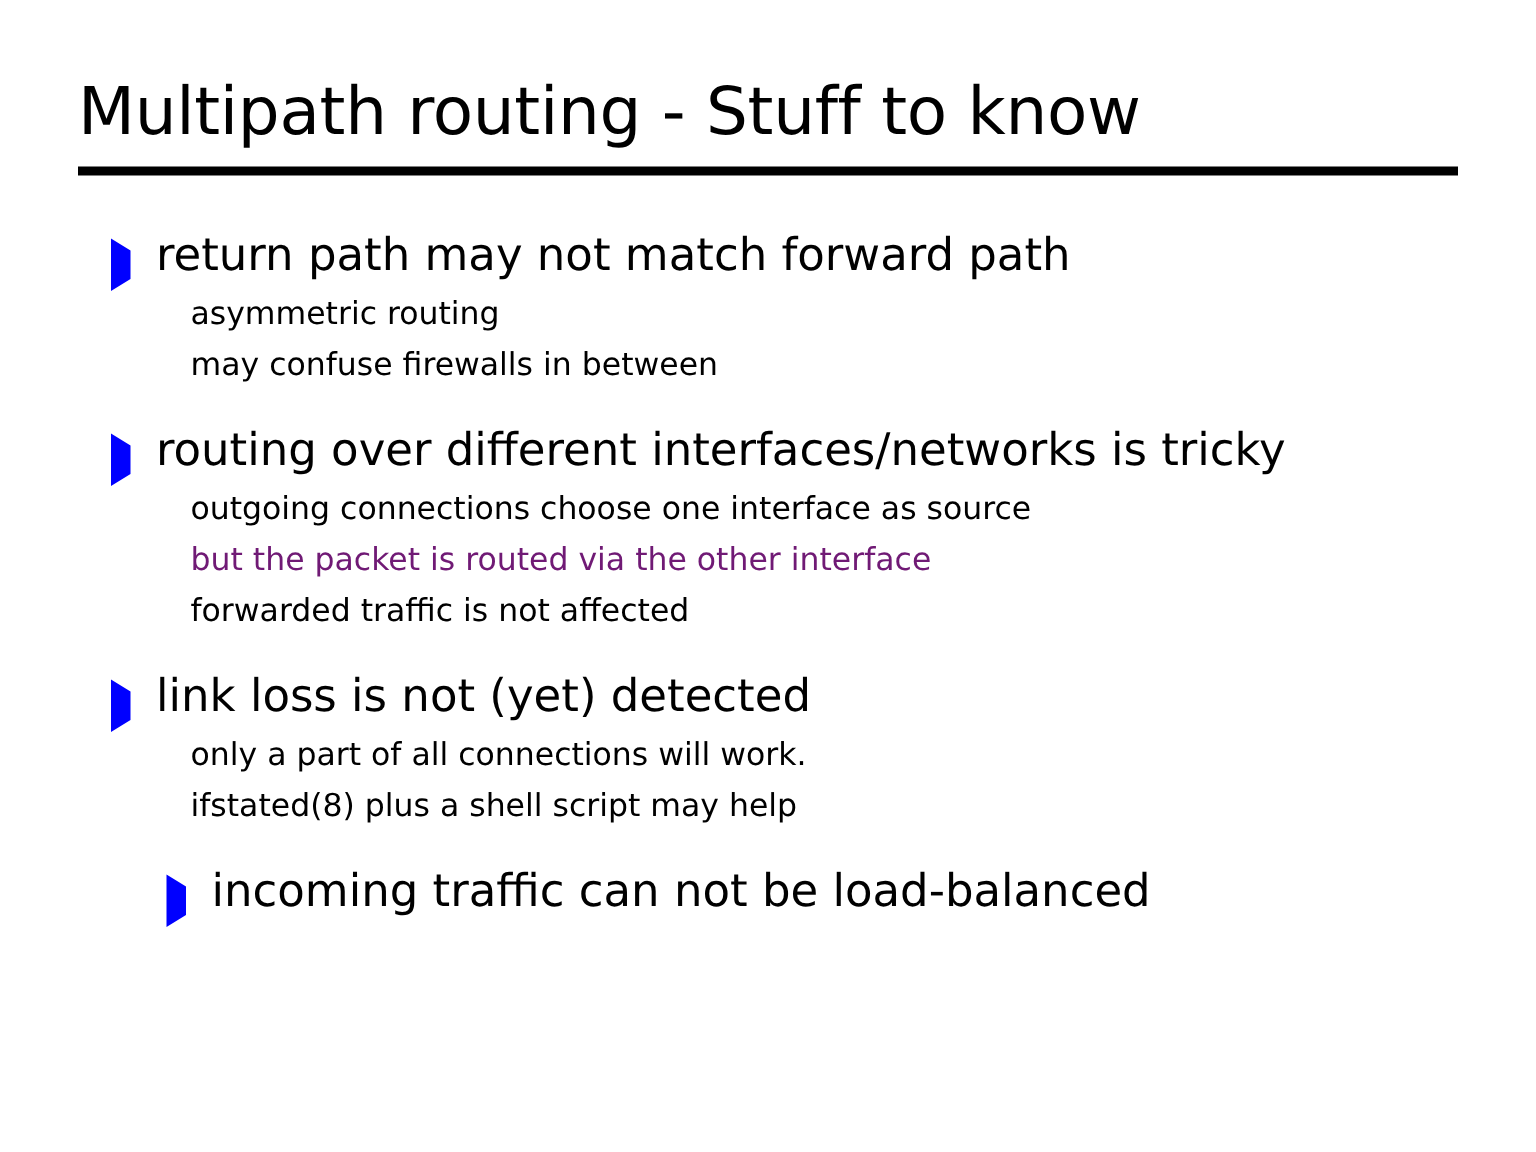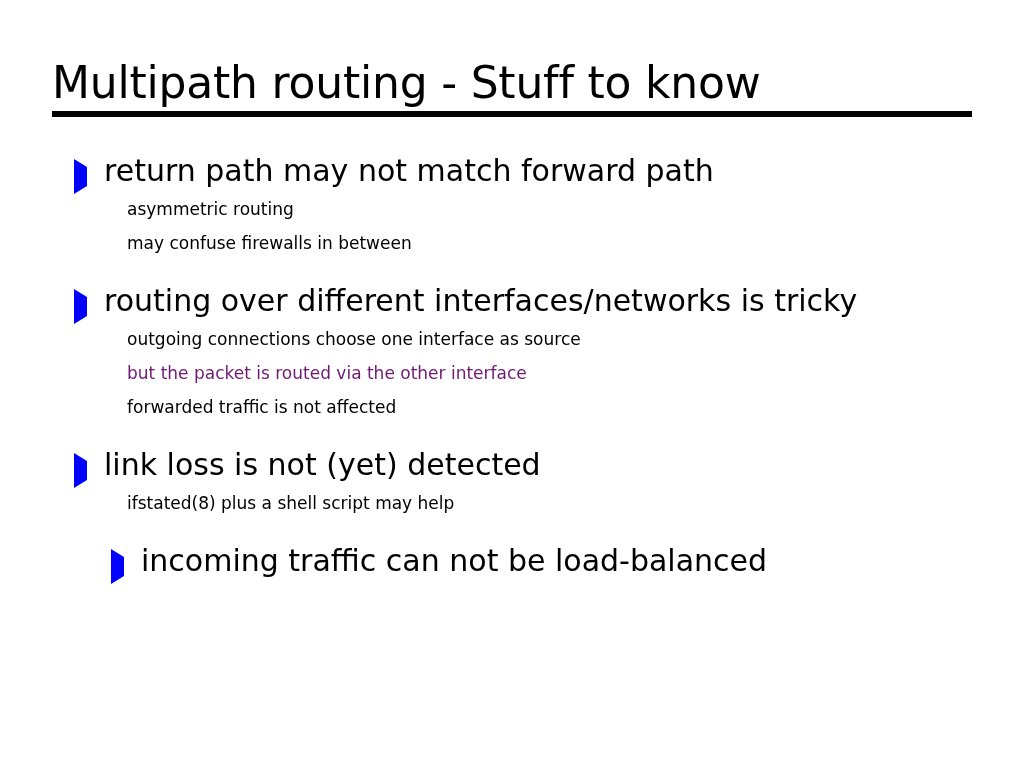--- a/index.html
+++ b/index.html
@@ -18,21 +18,21 @@
     width: 1024px;
     height: 768px;
     background: #ffffff;
     box-sizing: border-box;
   }
 
   
   .title-block {
     position: absolute;
     left: 52px;
-    top: 56px;
+    top: 48px;
     width: 920px;
   }
   .slide-title {
     font-size: 44px;
     line-height: 54px;
     font-weight: 400;
     color: #000000;
     white-space: nowrap;
     letter-spacing: -0.2px;
     font-family: "DejaVu Sans", sans-serif;
@@ -103,21 +103,21 @@
     margin-right: 11px;
     line-height: 0;
   }
   .dot {
     width: 9px;
     height: 9px;
     border-radius: 50%;
     background: #0000ff;
   }
   .l2-text {
-    font-size: 17px;
+    font-size: 21px;
     line-height: 34px;
     color: #000000;
     white-space: nowrap;
     font-family: "DejaVu Sans", sans-serif;
   }
   .l2-text.red {
     color: #ff0000;
   }
 </style>
 </head>
@@ -163,20 +163,24 @@
           <span class="l2-text" style="color: rgb(0, 0, 0);">forwarded traffic is not affected</span>
         </div>
       </div>
       <div class="group">
         <div class="l1-row">
           <span class="l1-marker"><span class="tri" style="border-left-color: rgb(0, 0, 255);"></span></span>
           <span class="l1-text">link loss is not (yet) detected</span>
         </div>
         <div class="l2-row">
           <span class="l2-marker"><span class="dot" style="background: rgb(0, 0, 255);"></span></span>
+          <span class="l2-text" style="color: rgb(0, 0, 0);">only a part of all connections will work.</span>
+        </div>
+        <div class="l2-row">
+          <span class="l2-marker"><span class="dot" style="background: rgb(0, 0, 255);"></span></span>
           <span class="l2-text" style="color: rgb(0, 0, 0);">ifstated(8) plus a shell script may help</span>
         </div>
       </div>
       <div class="group">
         <div class="l1-row">
           <span class="l1-marker"><span class="tri" style="border-left-color: rgb(0, 0, 255);"></span></span>
           <span class="l1-text">incoming traffic can not be load-balanced</span>
         </div>
       </div>
     </div>

